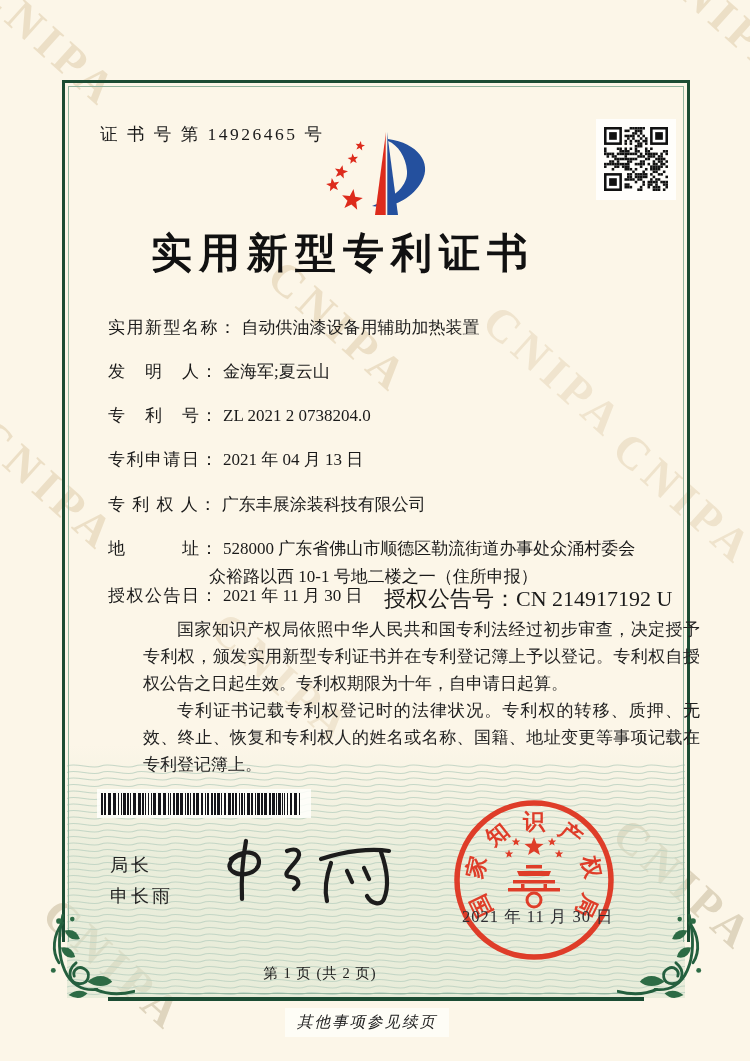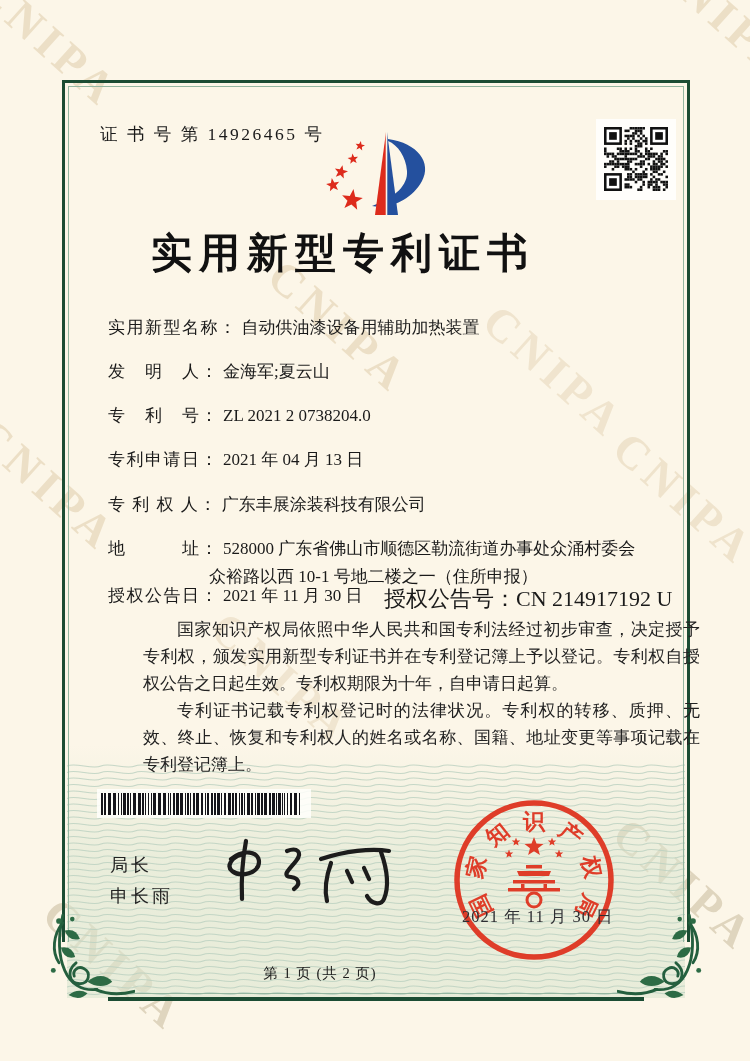--- a/index.html
+++ b/index.html
@@ -546,14 +546,15 @@
         <text x="46.13747764190634" y="36.933152426077115" fill="#df3420" font-size="22" font-weight="bold" text-anchor="middle" dominant-baseline="central" transform="rotate(-38.666666666666686 46.13747764190634 36.933152426077115)">知</text>
         <text x="83" y="24" fill="#df3420" font-size="22" font-weight="bold" text-anchor="middle" dominant-baseline="central" transform="rotate(0 83 24)">识</text>
         <text x="119.86252235809366" y="36.9331524260771" fill="#df3420" font-size="22" font-weight="bold" text-anchor="middle" dominant-baseline="central" transform="rotate(38.66666666666666 119.86252235809366 36.9331524260771)">产</text>
         <text x="140.56407453086865" y="70.06256117291369" fill="#df3420" font-size="22" font-weight="bold" text-anchor="middle" dominant-baseline="central" transform="rotate(77.33333333333331 140.56407453086865 70.06256117291369)">权</text>
         <text x="136.02884873165084" y="108.86389766055557" fill="#df3420" font-size="22" font-weight="bold" text-anchor="middle" dominant-baseline="central" transform="rotate(116 136.02884873165084 108.86389766055557)">局</text>
       </g>
   </svg>
   <div class="seal-date">2021 年 11 月 30 日</div>
 
   <div class="page-num">第 1 页 (共 2 页)</div>
+  <div class="cont-note">其他事项参见续页</div>
 
 </div>
 
 </body></html>

